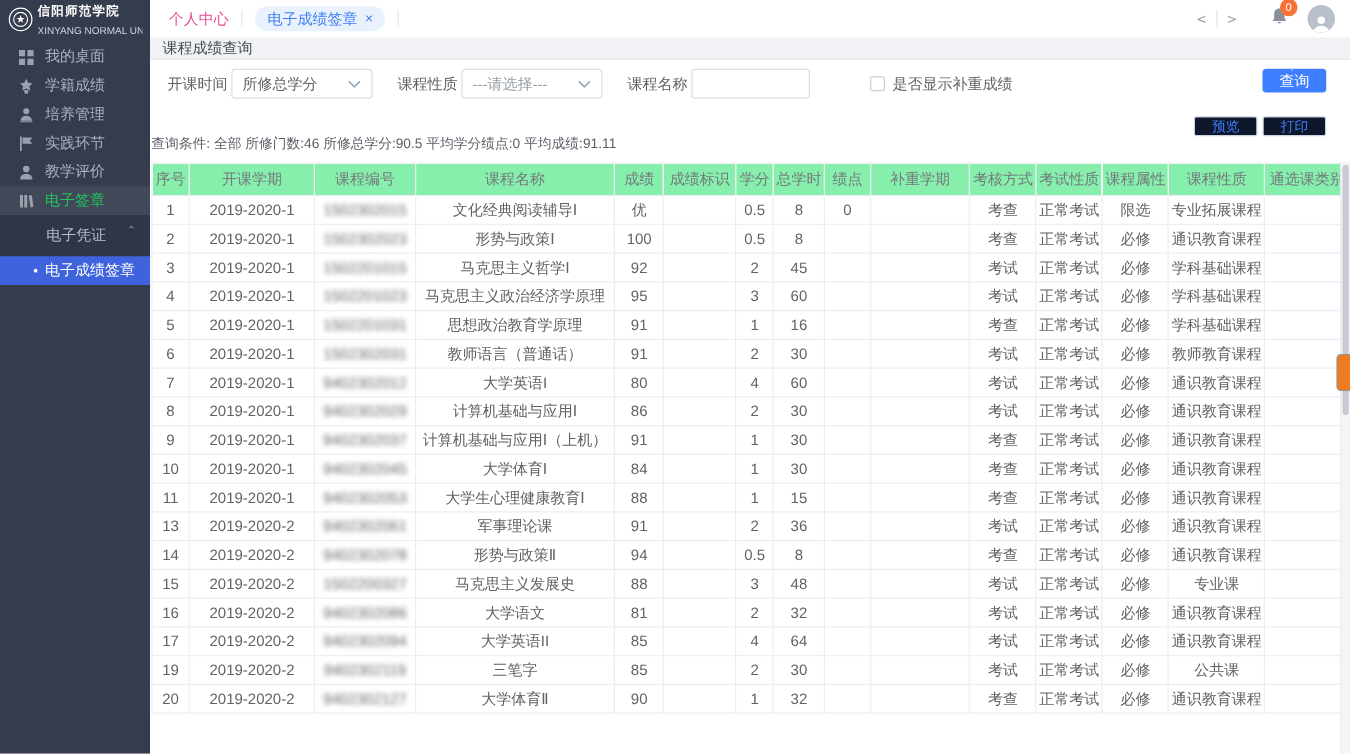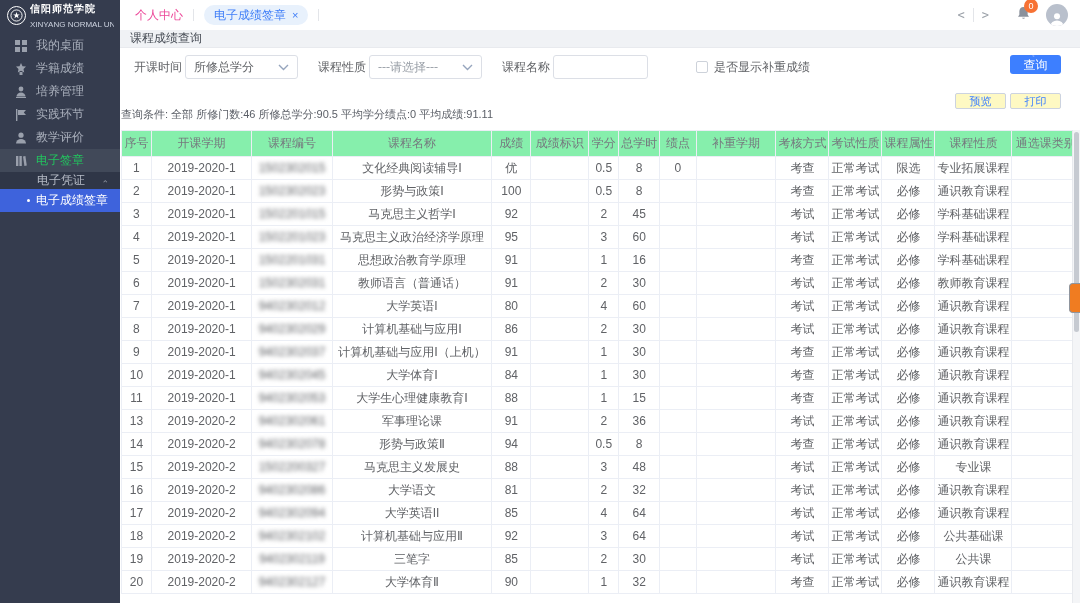--- a/index.html
+++ b/index.html
@@ -13,21 +13,21 @@
   .logo-badge svg { display:block; }
   .logo-text { margin-left:4px; overflow:hidden; }
   .logo-cn { color:#fff; font-size:10px; font-weight:bold; font-family:"Liberation Serif","DejaVu Serif",serif; white-space:nowrap; letter-spacing:1px; }
   .logo-en { color:#cdd3e0; font-size:8px; transform:scale(0.45); transform-origin:0 0; white-space:nowrap; }
   .menu { margin-top:4px;text-align:center; }
   .menu-item { height:23px; display:flex; align-items:center; padding-left:14px; color:#abb1bd; cursor:pointer; }
   .menu-item.highlighted { background:#414959; color:#22c55e; }
   .mi-icon { width:13px; height:13px; margin-right:9px; display:flex; align-items:center; justify-content:center; }
   .mi-icon svg { display:block; }
   .submenu { background:#2f3647; }
-  .submenu-head { height:17px; display:flex; align-items:center; padding-left:37px; color:#b6bbc6; cursor:pointer; position:relative; }
+  .submenu-head { height:33px; display:flex; align-items:center; padding-left:37px; color:#b6bbc6; cursor:pointer; position:relative; }
   .submenu-caret { position:absolute; right:11px; top:7px; color:#8d93a0; font-size:9px; }
   .submenu-item { height:23px; display:flex; align-items:center; padding-left:27px; color:#fff; background:#3e63dc; cursor:pointer; }
   .submenu-item .bullet { width:3px; height:3px; border-radius:50%; background:#fff; margin-right:6px; }
 
   
   .main { position:absolute; left:120px; top:0; right:0; bottom:0; background:#fff; }
 
   .topbar { position:absolute; left:0; top:0; right:0; height:30px; background:#fff; display:flex; align-items:center; }
   .crumb { margin-left:15px; color:#ec4899; }
   .tb-div { width:1px; height:12px; background:#e3e5e9; margin:0 10px; }
@@ -44,21 +44,21 @@
 
   .f-label { position:absolute; height:24px; line-height:24px; color:#606266; }
   .select-box { position:absolute; height:24px; border:1px solid #dcdfe6; border-radius:3px; background:#fff; display:flex; align-items:center; padding:0 8px; cursor:pointer; }
   .select-box .sel-val { flex:1; color:#606266; }
   .sel-val.placeholder { color:#9aa0a8; }
   .chev { color:#96a5bd; margin-left:4px; display:flex; }
   .text-input { position:absolute; height:24px; border:1px solid #dcdfe6; border-radius:3px; padding:0 7px; font-size:12px; color:#606266; outline:none; font-family:inherit; }
   .checkbox { position:absolute; width:12px; height:12px; border:1px solid #cdd2da; border-radius:2px; background:#fff; cursor:pointer; }
   .btn-primary { position:absolute; background:#3d7fff; color:#fff; border:none; border-radius:3px; font-size:12px; display:flex; align-items:center; justify-content:center; cursor:pointer; font-family:inherit; }
   .btn-primary svg { margin-right:4px; }
-  .btn-outline { position:absolute; background:#fef9c3; border:1px solid #ccd3e0; border-radius:2px; color:#3d7fff; font-size:11px; display:flex; align-items:center; justify-content:center; cursor:pointer; font-family:Liberation Sans, sans-serif; }
+  .btn-outline { position:absolute; background:#0f172a; border:1px solid #ccd3e0; border-radius:2px; color:#3d7fff; font-size:11px; display:flex; align-items:center; justify-content:center; cursor:pointer; font-family:Liberation Sans, sans-serif; }
 
   .summary { position:absolute; left:1px; top:107px; font-size:11px; color:#5a5e66; white-space:nowrap; }
 
   .grade-table { position:absolute; left:1px; top:130px; border-collapse:collapse; table-layout:fixed; background:#fff; }
   .grade-table th, .grade-table td { border:1px solid #ebeef5; text-align:center; overflow:hidden; white-space:nowrap; font-weight:normal; font-size:12px; padding:0 2px; }
   .grade-table thead th { background:#86efac; color:#75787e; height:26px; }
   .grade-table td { color:#606266; height:23px; }
   .blurred { filter:blur(2px); color:#9ba0a8; }
 
   .scrollbar { position:absolute; right:0; top:130px; bottom:0; width:8px; background:#f4f5f7; border-left:1px solid #e8eaee; }
@@ -526,37 +526,20 @@
           <td>64</td>
           <td></td>
           <td></td>
           <td>考试</td>
           <td>正常考试</td>
           <td>必修</td>
           <td>通识教育课程</td>
           <td></td>
         </tr>
         <tr>
-          <td>18</td>
-          <td>2019-2020-2</td>
-          <td class="blurred">9402302102</td>
-          <td>计算机基础与应用Ⅱ</td>
-          <td>92</td>
-          <td></td>
-          <td>3</td>
-          <td>64</td>
-          <td></td>
-          <td></td>
-          <td>考试</td>
-          <td>正常考试</td>
-          <td>必修</td>
-          <td>公共基础课</td>
-          <td></td>
-        </tr>
-        <tr>
           <td>19</td>
           <td>2019-2020-2</td>
           <td class="blurred">9402302119</td>
           <td>三笔字</td>
           <td>85</td>
           <td></td>
           <td>2</td>
           <td>30</td>
           <td></td>
           <td></td>

